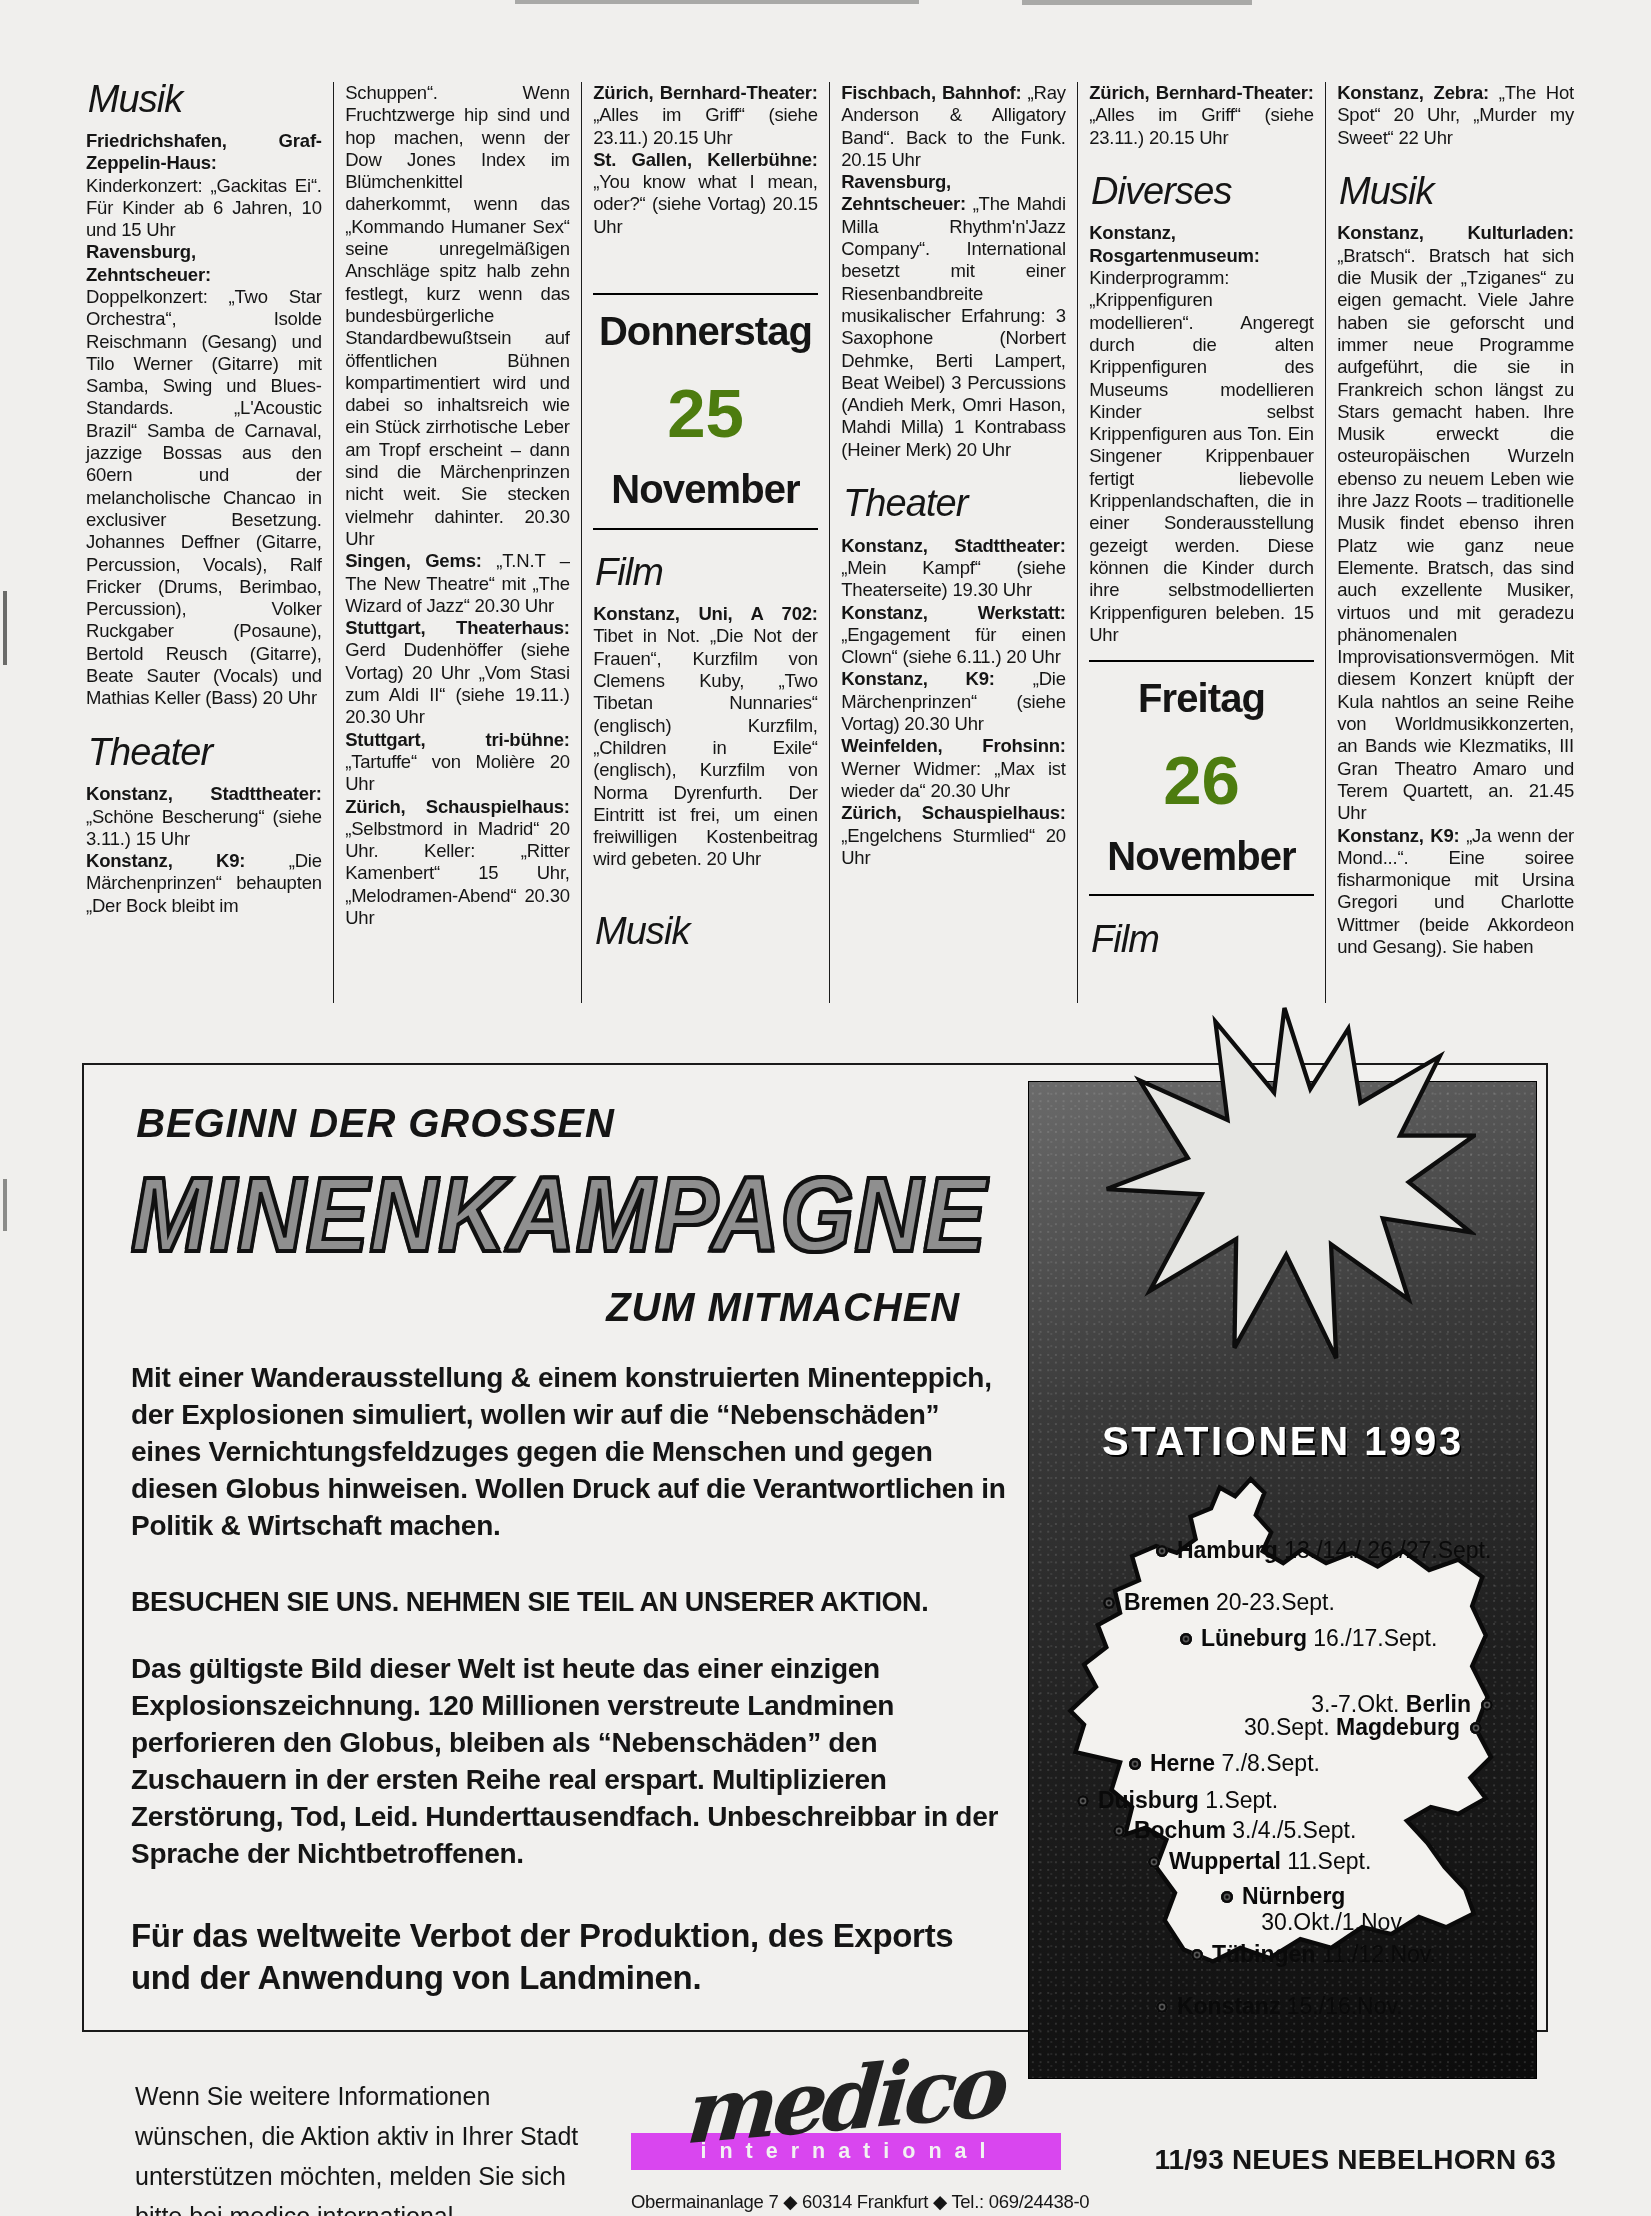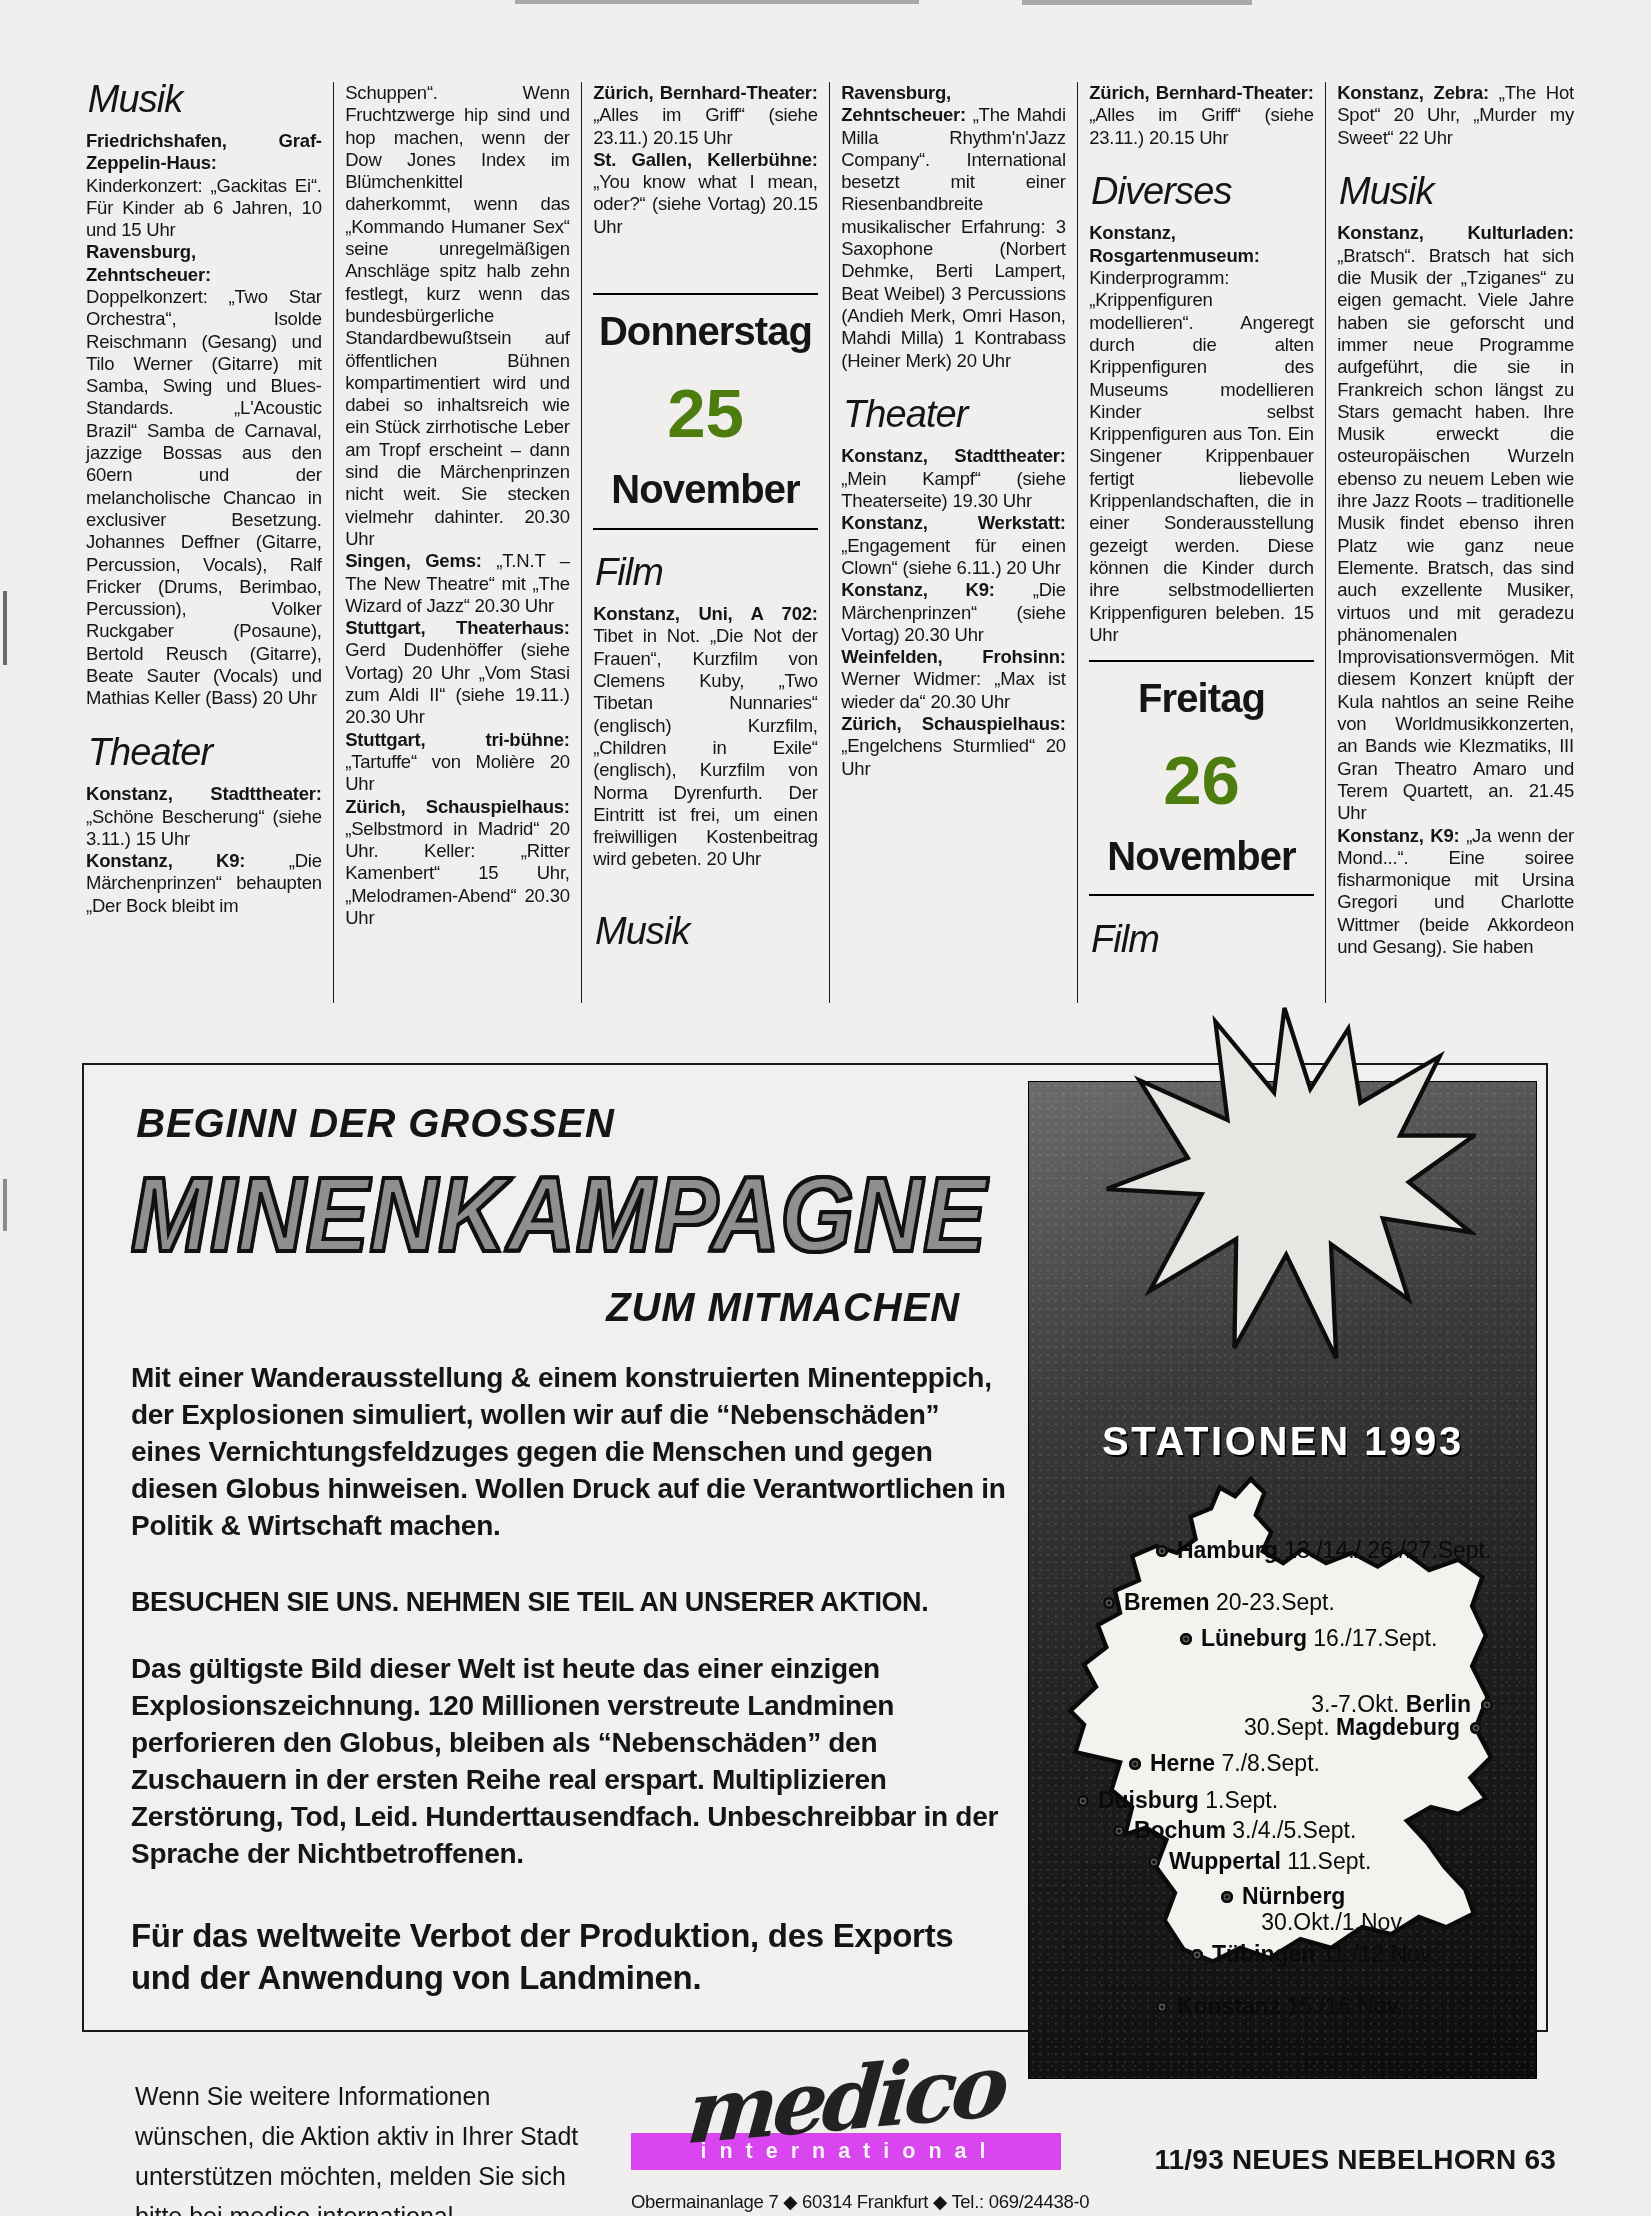--- a/index.html
+++ b/index.html
@@ -157,20 +157,21 @@
       <div class="day-header">
         <div class="day-name">Donnerstag</div>
         <div class="day-num">25</div>
         <div class="day-month">November</div>
       </div>
       <div class="sec-heading">Film</div>
       <p class="entry"><b>Konstanz, Uni, A 702: </b>Tibet in Not. „Die Not der Frauen“, Kurzfilm von Clemens Kuby, „Two Tibetan Nunnaries“ (englisch) Kurzfilm, „Children in Exile“ (englisch), Kurzfilm von Norma Dyrenfurth. Der Eintritt ist frei, um einen freiwilligen Kostenbeitrag wird gebeten. 20 Uhr</p>
       <div class="sec-heading">Musik</div>
     </div>
     <div class="column">
+      <p class="entry"><b>Fischbach, Bahnhof: </b>„Ray Anderson &amp; Alligatory Band“. Back to the Funk. 20.15 Uhr</p>
       <p class="entry"><b>Ravensburg, Zehntscheuer: </b>„The Mahdi Milla Rhythm'n'Jazz Company“. International besetzt mit einer Riesenbandbreite musikalischer Erfahrung: 3 Saxophone (Norbert Dehmke, Berti Lampert, Beat Weibel) 3 Percussions (Andieh Merk, Omri Hason, Mahdi Milla) 1 Kontrabass (Heiner Merk) 20 Uhr</p>
       <div class="sec-heading">Theater</div>
       <p class="entry"><b>Konstanz, Stadttheater: </b>„Mein Kampf“ (siehe Theaterseite) 19.30 Uhr</p>
       <p class="entry"><b>Konstanz, Werkstatt: </b>„Engagement für einen Clown“ (siehe 6.11.) 20 Uhr</p>
       <p class="entry"><b>Konstanz, K9: </b>„Die Märchenprinzen“ (siehe Vortag) 20.30 Uhr</p>
       <p class="entry"><b>Weinfelden, Frohsinn: </b>Werner Widmer: „Max ist wieder da“ 20.30 Uhr</p>
       <p class="entry"><b>Zürich, Schauspielhaus: </b>„Engelchens Sturmlied“ 20 Uhr</p>
     </div>
     <div class="column">
       <p class="entry"><b>Zürich, Bernhard-Theater: </b>„Alles im Griff“ (siehe 23.11.) 20.15 Uhr</p>

